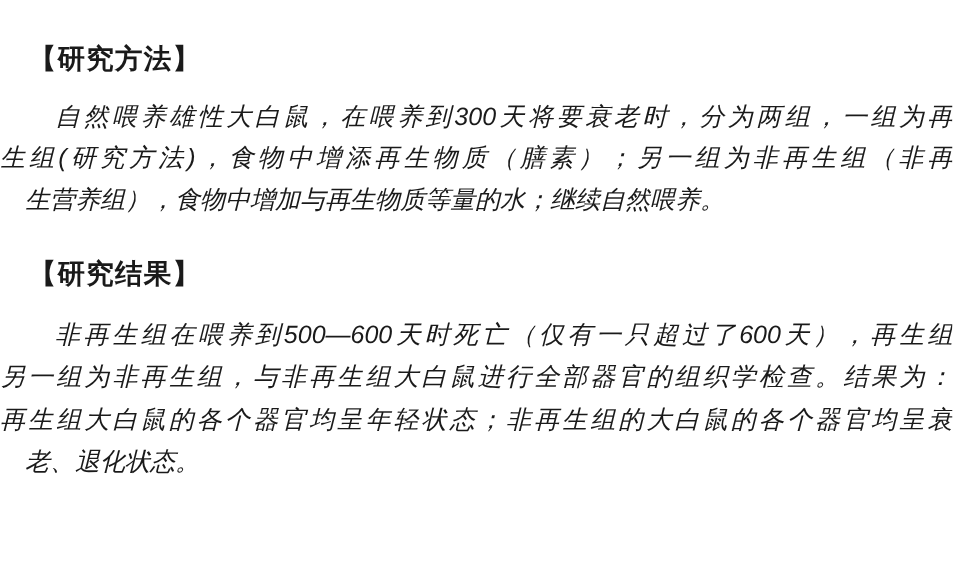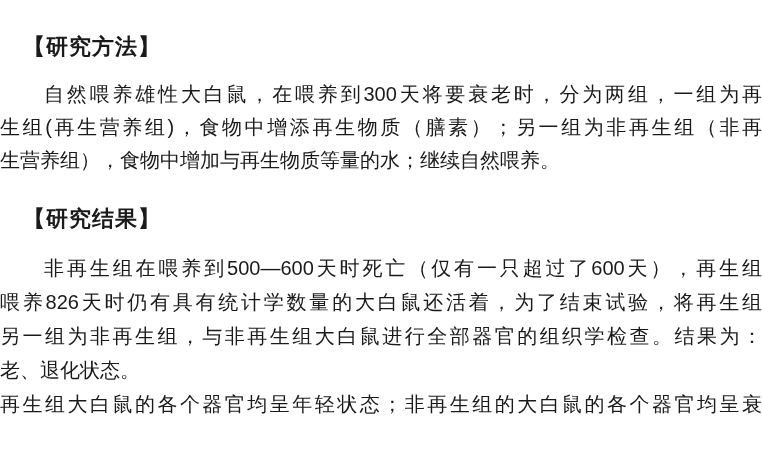--- a/index.html
+++ b/index.html
@@ -30,56 +30,56 @@
   .section-heading {
     font-size: 22px;
     line-height: 26px;
     font-weight: bold;
     letter-spacing: 1px;
     white-space: nowrap;
     padding-left: 23px;
   }
   .heading-methods { margin-top: 34px; }
   .heading-results { margin-top: 29px; }
-  .para { width: 762px; }
+  .para { width: 762px; font-style: italic; }
   .para-methods { margin-top: 16px; }
   .para-results { margin-top: 1px; }
   .pline {
     font-size: 20px;
     line-height: 33px;
     text-align: justify;
     text-align-last: justify;
     text-justify: inter-character;
     overflow: hidden;
     white-space: nowrap;
   }
   .para-results .pline { line-height: 34px; }
   .pline.indent { padding-left: 44px; }
   .pline.end {
     text-align: center;
     text-align-last: left;
+    padding-left: 20px;
   }
 </style>
 </head>
 <body>
 
 <div class="doc">
 
 
   <h2 class="section-heading heading-methods">【研究方法】</h2>
 
   <div class="para para-methods">
     <div class="pline indent">自然喂养雄性大白鼠，在喂养到300天将要衰老时，分为两组，一组为再</div>
-    <div class="pline">生组(再生营养组)，食物中增添再生物质（膳素）；另一组为非再生组（非再</div>
+    <div class="pline">生组(研究方法)，食物中增添再生物质（膳素）；另一组为非再生组（非再</div>
     <div class="pline end">生营养组），食物中增加与再生物质等量的水；继续自然喂养。</div>
   </div>
 
   <h2 class="section-heading heading-results">【研究结果】</h2>
 
   <div class="para para-results">
     <div class="pline indent">非再生组在喂养到500—600天时死亡（仅有一只超过了600天），再生组</div>
-    <div class="pline">喂养826天时仍有具有统计学数量的大白鼠还活着，为了结束试验，将再生组</div>
     <div class="pline">另一组为非再生组，与非再生组大白鼠进行全部器官的组织学检查。结果为：</div>
+    <div class="pline">再生组大白鼠的各个器官均呈年轻状态；非再生组的大白鼠的各个器官均呈衰</div>
     <div class="pline end">老、退化状态。</div>
-    <div class="pline">再生组大白鼠的各个器官均呈年轻状态；非再生组的大白鼠的各个器官均呈衰</div>
   </div>
 
 </div>
 
 </body></html>

